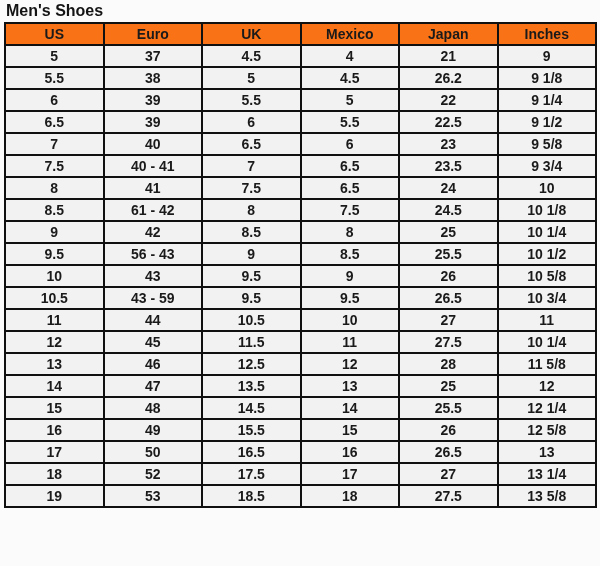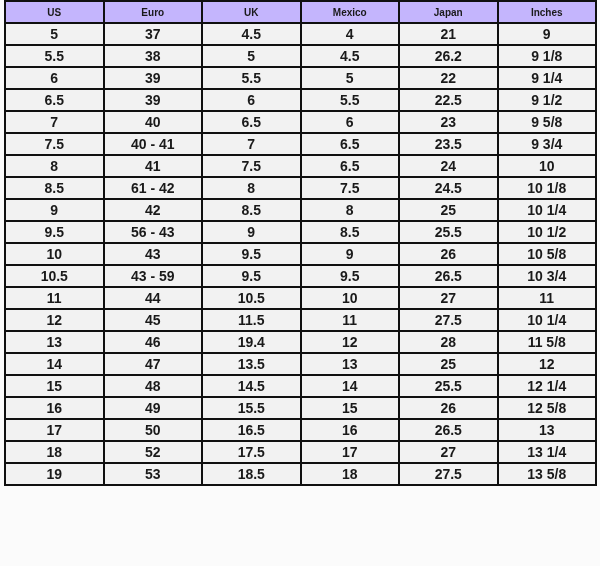--- a/index.html
+++ b/index.html
@@ -34,32 +34,33 @@
     text-align: center;
     vertical-align: middle;
     height: 20px;
     padding: 0;
     font-weight: bold;
     color: #1a1a1a;
     overflow: hidden;
     white-space: nowrap;
   }
   table.size-table th {
-    background: #c4b5fd;
-    font-size: 10px;
+    background: #f97316;
+    font-size: 14px;
   }
   table.size-table td {
     background: #f2f2f2;
     font-size: 14px;
   }
 </style>
 </head>
 <body>
 
 <div class="page">
+  <h1 class="page-title">Men's Shoes</h1>
 
   <table class="size-table">
     <thead>
       <tr>
           <th>US</th>
           <th>Euro</th>
           <th>UK</th>
           <th>Mexico</th>
           <th>Japan</th>
           <th>Inches</th>
@@ -174,21 +175,21 @@
           <td>12</td>
           <td>45</td>
           <td>11.5</td>
           <td>11</td>
           <td>27.5</td>
           <td>10 1/4</td>
         </tr>
         <tr>
           <td>13</td>
           <td>46</td>
-          <td>19.4</td>
+          <td>12.5</td>
           <td>12</td>
           <td>28</td>
           <td>11 5/8</td>
         </tr>
         <tr>
           <td>14</td>
           <td>47</td>
           <td>13.5</td>
           <td>13</td>
           <td>25</td>

